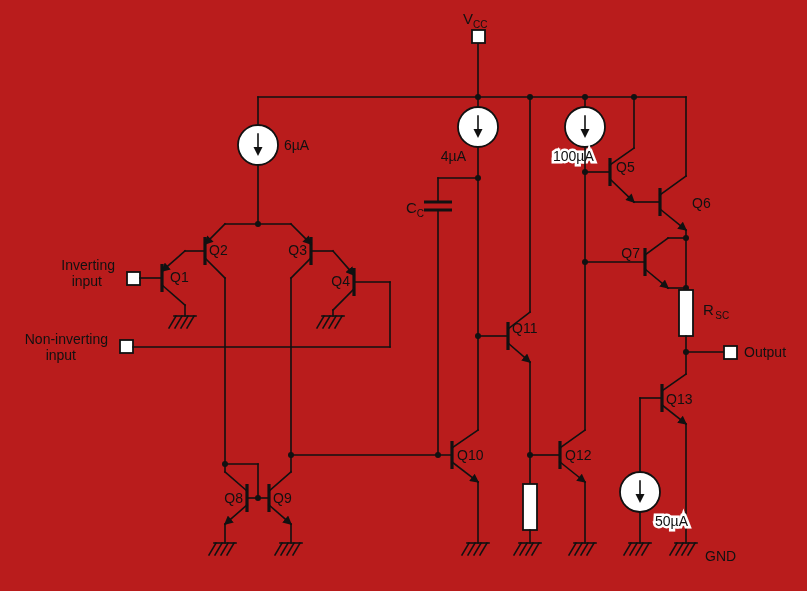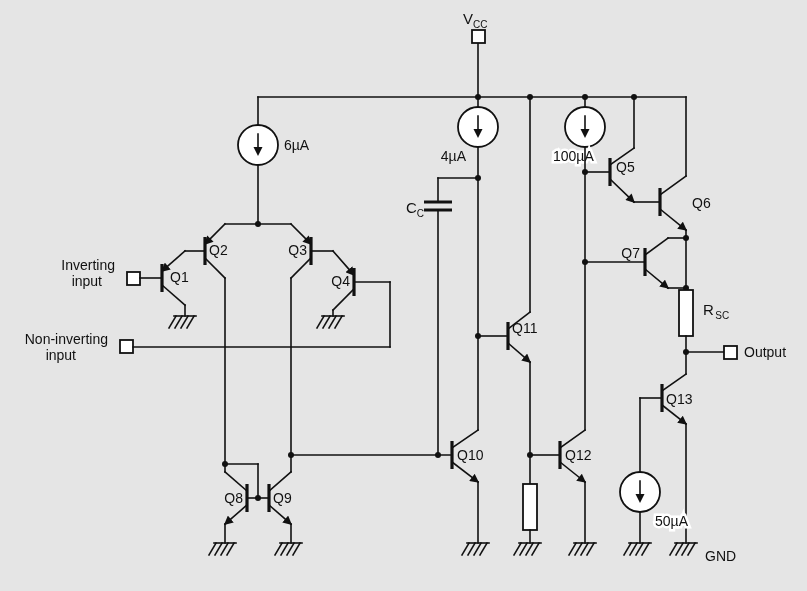--- a/index.html
+++ b/index.html
@@ -1,16 +1,16 @@
 <!DOCTYPE html>
 <html><head>
 <meta charset="utf-8">
 <style>
   html,body { margin:0; padding:0; background:#ffffff; }
-  .stage { width:807px; height:591px; background:#e5e5e5; position:relative; overflow:hidden; }
+  .stage { width:807px; height:591px; background:#b91c1c; position:relative; overflow:hidden; }
   svg { display:block; font-family:"Liberation Sans", sans-serif; }
   .w    { stroke:#111; stroke-width:1.6; fill:none; stroke-linecap:square; }
   .bar  { stroke:#111; stroke-width:3.2; fill:none; stroke-linecap:butt; }
   .cap  { stroke:#111; stroke-width:3; fill:none; }
   .sym  { fill:#fff; stroke:#111; stroke-width:1.8; }
   .dot  { fill:#111; stroke:none; }
   .lbl  { fill:#111; font-size:14px; }
   .big  { fill:#111; font-size:15px; }
   .sub  { font-size:10px; }
   .halo { paint-order:stroke; stroke:#fff; stroke-width:5px; }

